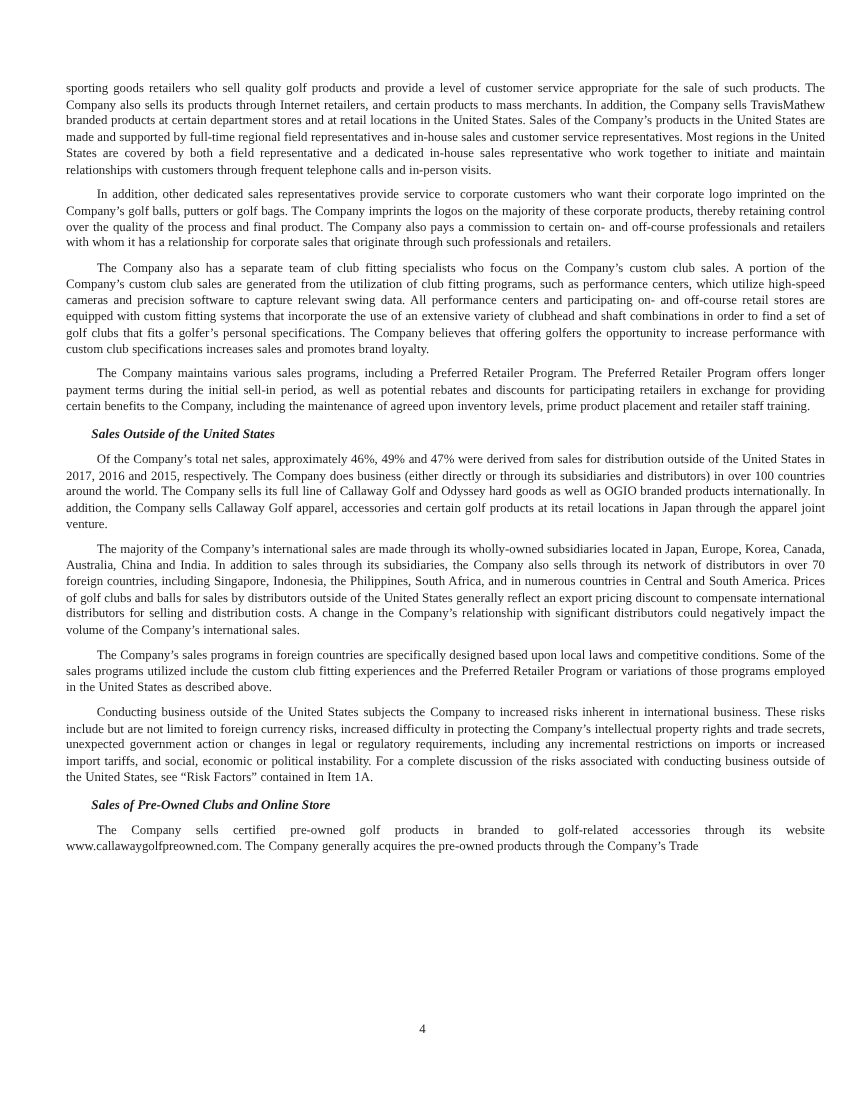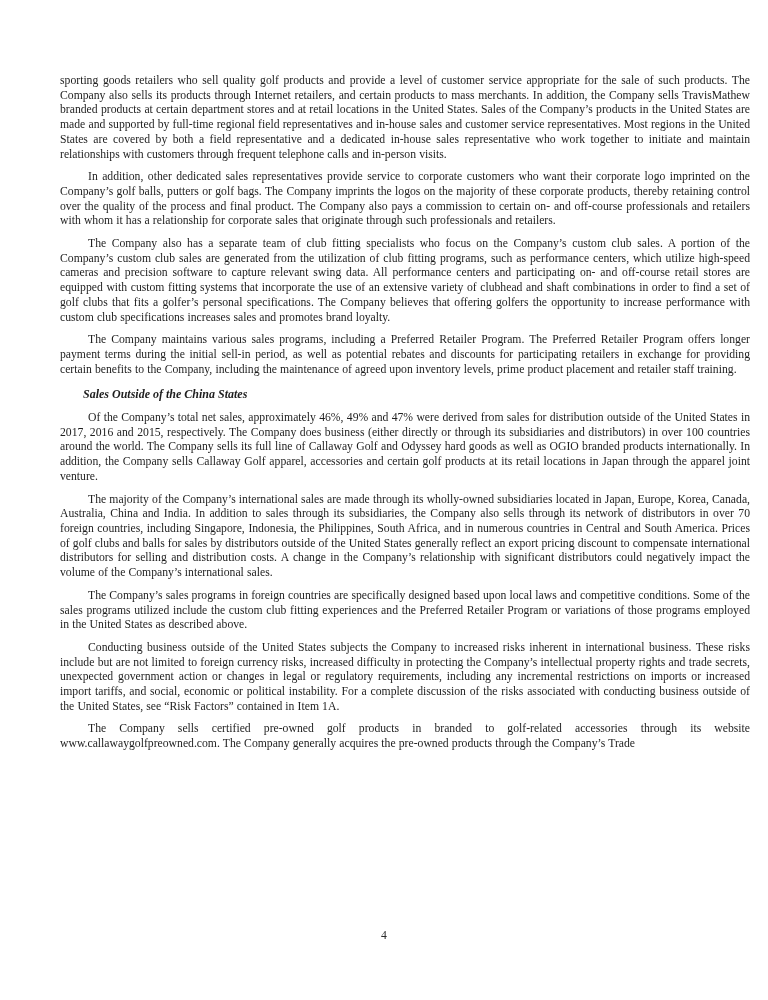--- a/index.html
+++ b/index.html
@@ -59,29 +59,30 @@
   <div class="content">
 
     <p class="para continued">sporting goods retailers who sell quality golf products and provide a level of customer service appropriate for the sale of such products. The Company also sells its products through Internet retailers, and certain products to mass merchants. In addition, the Company sells TravisMathew branded products at certain department stores and at retail locations in the United States. Sales of the Company’s products in the United States are made and supported by full-time regional field representatives and in-house sales and customer service representatives. Most regions in the United States are covered by both a field representative and a dedicated in-house sales representative who work together to initiate and maintain relationships with customers through frequent telephone calls and in-person visits.</p>
 
     <p class="para">In addition, other dedicated sales representatives provide service to corporate customers who want their corporate logo imprinted on the Company’s golf balls, putters or golf bags. The Company imprints the logos on the majority of these corporate products, thereby retaining control over the quality of the process and final product. The Company also pays a commission to certain on- and off-course professionals and retailers with whom it has a relationship for corporate sales that originate through such professionals and retailers.</p>
 
     <p class="para">The Company also has a separate team of club fitting specialists who focus on the Company’s custom club sales. A portion of the Company’s custom club sales are generated from the utilization of club fitting programs, such as performance centers, which utilize high-speed cameras and precision software to capture relevant swing data. All performance centers and participating on- and off-course retail stores are equipped with custom fitting systems that incorporate the use of an extensive variety of clubhead and shaft combinations in order to find a set of golf clubs that fits a golfer’s personal specifications. The Company believes that offering golfers the opportunity to increase performance with custom club specifications increases sales and promotes brand loyalty.</p>
 
     <p class="para">The Company maintains various sales programs, including a Preferred Retailer Program. The Preferred Retailer Program offers longer payment terms during the initial sell-in period, as well as potential rebates and discounts for participating retailers in exchange for providing certain benefits to the Company, including the maintenance of agreed upon inventory levels, prime product placement and retailer staff training.</p>
 
-    <h2 class="heading">Sales Outside of the China States</h2>
+    <h2 class="heading">Sales Outside of the United States</h2>
 
     <p class="para">Of the Company’s total net sales, approximately 46%, 49% and 47% were derived from sales for distribution outside of the United States in 2017, 2016 and 2015, respectively. The Company does business (either directly or through its subsidiaries and distributors) in over 100 countries around the world. The Company sells its full line of Callaway Golf and Odyssey hard goods as well as OGIO branded products internationally. In addition, the Company sells Callaway Golf apparel, accessories and certain golf products at its retail locations in Japan through the apparel joint venture.</p>
 
     <p class="para">The majority of the Company’s international sales are made through its wholly-owned subsidiaries located in Japan, Europe, Korea, Canada, Australia, China and India. In addition to sales through its subsidiaries, the Company also sells through its network of distributors in over 70 foreign countries, including Singapore, Indonesia, the Philippines, South Africa, and in numerous countries in Central and South America. Prices of golf clubs and balls for sales by distributors outside of the United States generally reflect an export pricing discount to compensate international distributors for selling and distribution costs. A change in the Company’s relationship with significant distributors could negatively impact the volume of the Company’s international sales.</p>
 
     <p class="para">The Company’s sales programs in foreign countries are specifically designed based upon local laws and competitive conditions. Some of the sales programs utilized include the custom club fitting experiences and the Preferred Retailer Program or variations of those programs employed in the United States as described above.</p>
 
     <p class="para">Conducting business outside of the United States subjects the Company to increased risks inherent in international business. These risks include but are not limited to foreign currency risks, increased difficulty in protecting the Company’s intellectual property rights and trade secrets, unexpected government action or changes in legal or regulatory requirements, including any incremental restrictions on imports or increased import tariffs, and social, economic or political instability. For a complete discussion of the risks associated with conducting business outside of the United States, see “Risk Factors” contained in Item 1A.</p>
 
+    <h2 class="heading">Sales of Pre-Owned Clubs and Online Store</h2>
 
     <p class="para">The Company sells certified pre-owned golf products in branded to golf-related accessories through its website www.callawaygolfpreowned.com. The Company generally acquires the pre-owned products through the Company’s Trade</p>
 
   </div>
 
   <div class="footer">4</div>
 </div>
 
 </body></html>

